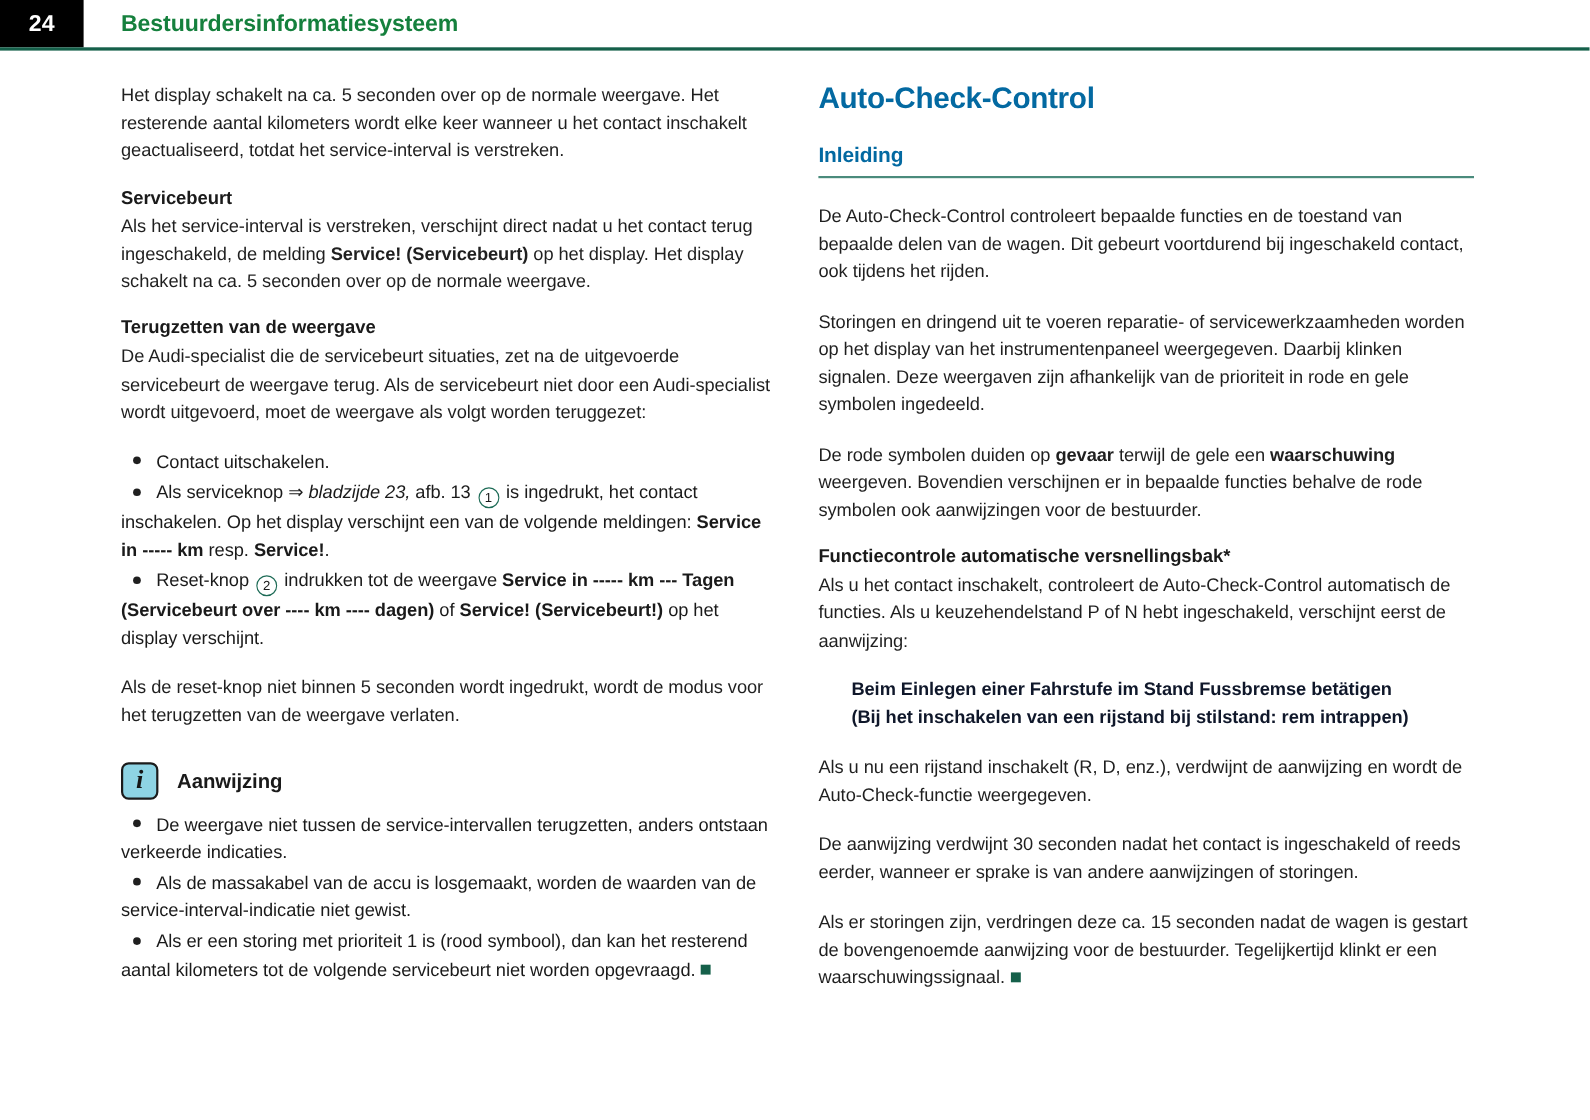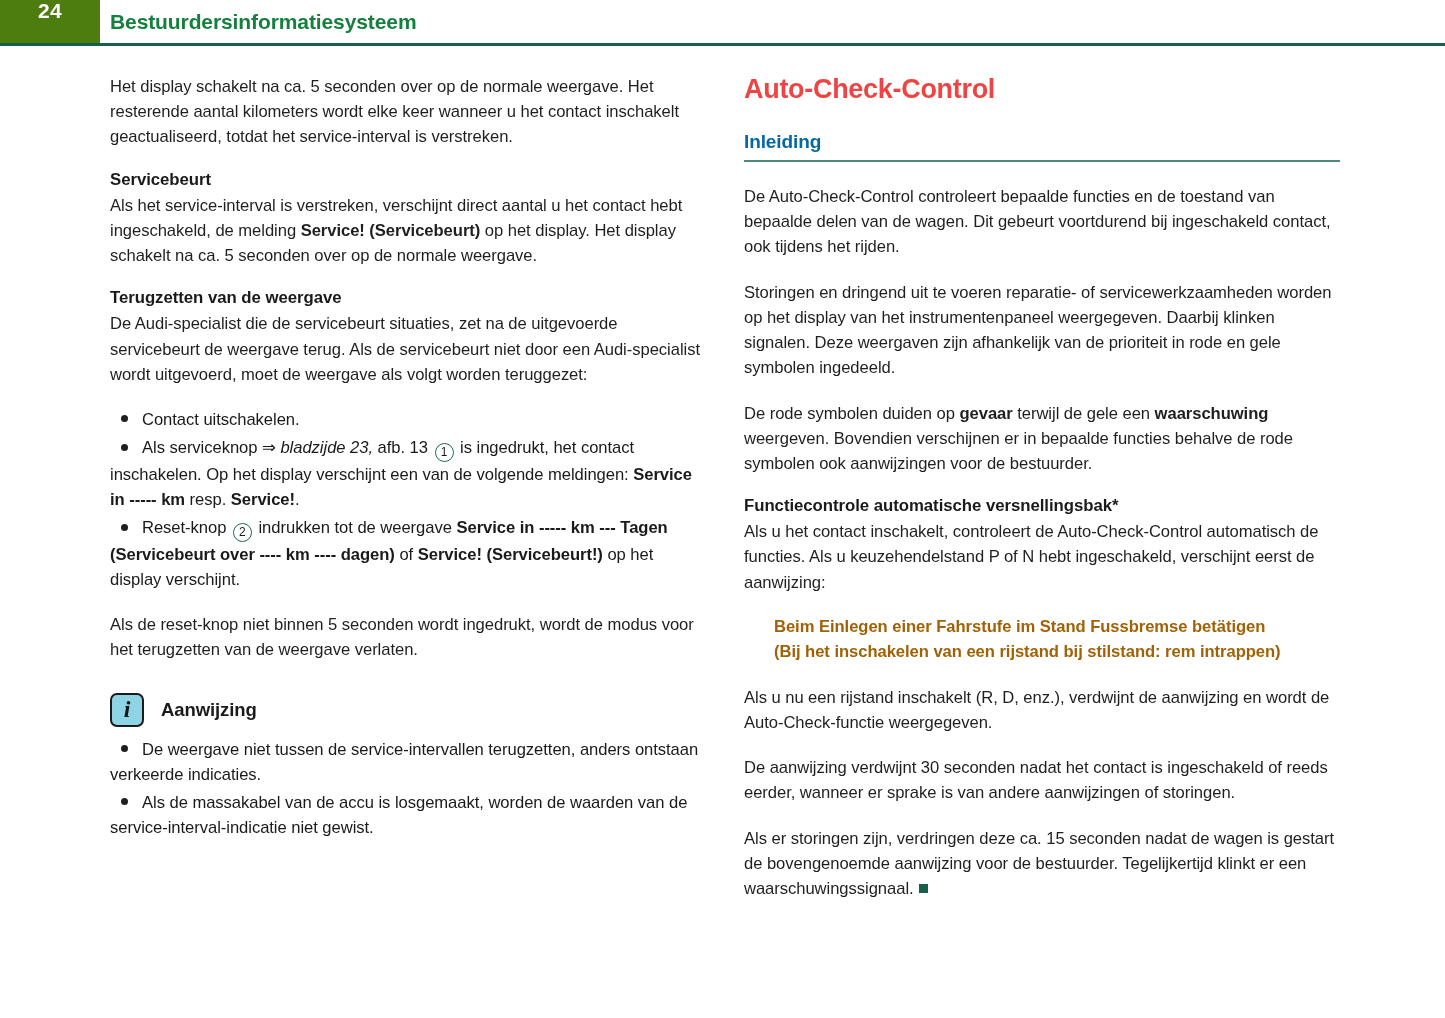--- a/index.html
+++ b/index.html
@@ -21,24 +21,25 @@
   
   .page-header {
     position: relative;
     height: 45px;
     width: 100%;
   }
   .header-pagenum-block {
     position: absolute;
     left: 0;
     top: 0;
-    width: 100px;
+    width: 76px;
     height: 43px;
-    background: #4d7c0f;
+    background: #000000;
     display: flex;
+    align-items: center;
     justify-content: center;
   }
   .header-pagenum {
     color: #ffffff;
     font-size: 21px;
     font-weight: 700;
     letter-spacing: 0.2px;
     line-height: 1;
   }
   .header-title {
@@ -88,21 +89,21 @@
     line-height: 1.52;
     color: #1f1f1f;
     letter-spacing: -0.05px;
   }
   p:last-child { margin-bottom: 0; }
 
   h2.section-title {
     margin: 0 0 26px 0;
     font-size: 27px;
     font-weight: 700;
-    color: #ef4444;
+    color: #0369a1;
     letter-spacing: -0.3px;
   }
   h3.sub-title {
     margin: 0 0 6px 0;
     font-size: 19px;
     font-weight: 700;
     color: #0369a1;
     letter-spacing: -0.1px;
     padding-bottom: 7px;
     border-bottom: 2px solid #4a8b7c;
@@ -208,21 +209,21 @@
     vertical-align: 1px;
   }
 
   
   .quote-block {
     margin: 0 0 20px 0;
     padding-left: 30px;
     font-size: 16.6px;
     font-weight: 700;
     line-height: 1.5;
-    color: #a16207;
+    color: #0f172a;
     letter-spacing: -0.05px;
   }
 </style>
 </head>
 <body>
 
 <div class="page-header">
   <div class="header-pagenum-block">
     <span class="header-pagenum">24</span>
   </div>
@@ -231,21 +232,21 @@
 </div>
 
 <div class="page-body">
 
   <div class="column column-left">
     <div class="col-inner">
 
       <p>Het display schakelt na ca. 5 seconden over op de normale weergave. Het resterende aantal kilometers wordt elke keer wanneer u het contact inschakelt geactualiseerd, totdat het service-interval is verstreken.</p>
 
       <h4 class="para-title">Servicebeurt</h4>
-      <p><span>Als het service-interval is verstreken, verschijnt direct aantal u het contact hebt ingeschakeld, de melding </span><b>Service! (Servicebeurt)</b><span> op het display. Het display schakelt na ca. 5 seconden over op de normale weergave.</span></p>
+      <p><span>Als het service-interval is verstreken, verschijnt direct nadat u het contact terug ingeschakeld, de melding </span><b>Service! (Servicebeurt)</b><span> op het display. Het display schakelt na ca. 5 seconden over op de normale weergave.</span></p>
 
       <h4 class="para-title">Terugzetten van de weergave</h4>
       <p>De Audi-specialist die de servicebeurt situaties, zet na de uitgevoerde servicebeurt de weergave terug. Als de servicebeurt niet door een Audi-specialist wordt uitgevoerd, moet de weergave als volgt worden teruggezet:</p>
 
       <ul class="bullets">
         <li><span class="dot"></span><span>Contact uitschakelen.</span></li>
 
         <li><span class="dot"></span><span>Als serviceknop </span><span class="arrow-ref">⇒</span> <i>bladzijde 23,</i><span> afb. 13 </span><span class="circ-num">1</span><span> is ingedrukt, het contact inschakelen. Op het display verschijnt een van de volgende meldingen: </span><b>Service in ----- km</b><span> resp. </span><b>Service!</b><span>.</span></li>
 
         <li><span class="dot"></span><span>Reset-knop </span><span class="circ-num">2</span><span> indrukken tot de weergave </span><b>Service in ----- km --- Tagen (Servicebeurt over ---- km ---- dagen)</b><span> of </span><b>Service! (Servicebeurt!)</b><span> op het display verschijnt.</span></li>
@@ -256,20 +257,21 @@
       <div class="note-head">
         <div class="note-icon">
           <span class="note-icon-glyph">i</span>
         </div>
         <span class="note-label">Aanwijzing</span>
       </div>
 
       <ul class="bullets">
         <li><span class="dot"></span><span>De weergave niet tussen de service-intervallen terugzetten, anders ontstaan verkeerde indicaties.</span></li>
         <li><span class="dot"></span><span>Als de massakabel van de accu is losgemaakt, worden de waarden van de service-interval-indicatie niet gewist.</span></li>
+        <li><span class="dot"></span><span>Als er een storing met prioriteit 1 is (rood symbool), dan kan het resterend aantal kilometers tot de volgende servicebeurt niet worden opgevraagd.</span><span class="end-marker"></span></li>
       </ul>
 
     </div>
   </div>
 
   <div class="column column-right">
     <div class="col-inner">
 
       <h2 class="section-title">Auto-Check-Control</h2>
       <h3 class="sub-title">Inleiding</h3>

